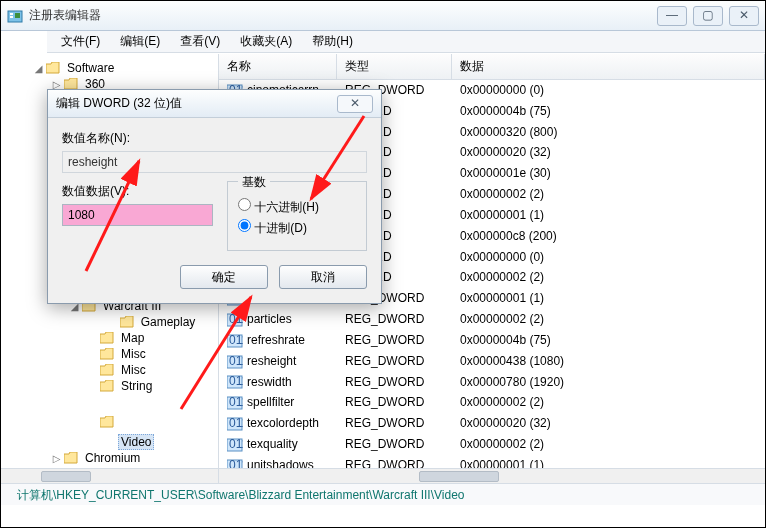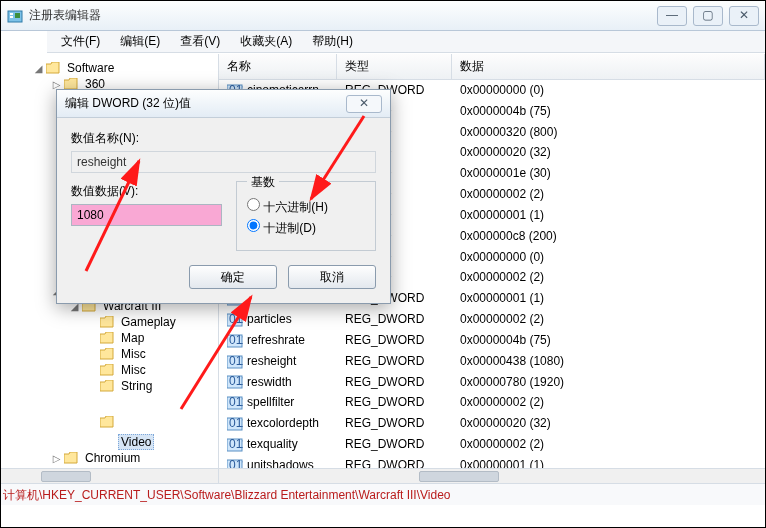--- a/index.html
+++ b/index.html
@@ -36,24 +36,24 @@
 .list-header .col { padding:4px 8px; border-right:1px solid #d6dde5; }
 .col-name { width:118px; } .col-type { width:115px; } .col-data { flex:1; }
 .list-body .row { display:flex; padding:2px 0; }
 .list-body .row .cell { padding:1px 8px; white-space:nowrap; overflow:hidden; }
 .val-icon { width:16px; height:14px; display:inline-block; vertical-align:middle; margin-right:4px;}
 .val-icon svg { width:16px; height:14px; display:block;}
 .list-scroll-h { position:absolute; bottom:0; left:0; right:0; height:15px; background:#f0f0f0; border-top:1px solid #d6dde5;}
 .list-scroll-h .thumb { position:absolute; left:200px; top:2px; width:80px; height:11px; background:#cfd6de; border:1px solid #b3bcc6; border-radius:2px;}
 
 
-.statusbar { height:22px; border-top:1px solid #d6dde5; padding:3px 2px; color:#b91c1c; background:#f8f9fb; }
-
-
-.dialog { position:absolute; top:88px; left:55px; width:335px; background:#f0f0f0; border:1px solid #8a9bad; box-shadow:0 4px 18px rgba(0,0,0,.35); z-index:50;}
+.statusbar { height:22px; border-top:1px solid #d6dde5; padding:3px 16px; color:#0f766e; background:#f8f9fb; }
+
+
+.dialog { position:absolute; top:88px; left:46px; width:335px; background:#f0f0f0; border:1px solid #8a9bad; box-shadow:0 4px 18px rgba(0,0,0,.35); z-index:50;}
 .dialog .dlg-title { height:28px; background:linear-gradient(#fdfefe,#e3ecf5); display:flex; align-items:center; padding:0 8px; border-bottom:1px solid #c3ced9;}
 .dialog .dlg-title span.txt { flex:1; }
 .dlg-close { width:36px; height:18px; border:1px solid #a9b9cc; border-radius:3px; background:#f5f8fb; text-align:center; line-height:14px; cursor:pointer; font-size:13px; color:#4a5a6a;}
 .dlg-body { padding:10px 14px 14px 14px; }
 .field-label { margin:2px 0 4px 0; }
 .text-input { width:100%; border:1px solid #abb6c2; padding:3px 5px; background:#f9a8d4; height:22px; }
 .readonly { background:#f0f0f0; border:1px solid #d0d6dc; color:#333; padding:3px 5px; margin-bottom:8px;}
 .dlg-row2 { display:flex; gap:14px; margin-top:4px;}
 .dlg-left { flex:1; }
 .fieldset { border:1px solid #c3cbd3; padding:6px 10px 10px 10px; width:140px;}
@@ -106,21 +106,21 @@
               <path d="M0 2 L5 2 L6 0 L13 0 L13 11 L0 11 Z" fill="#ffe79c" stroke="#d4a93a"></path>
             </svg></span><span class="node">360</span></div>
         <div style="height: 190px;"></div>
         <div style="height: 0px;"></div>
         <div style="padding-left: 48px;"><span class="expander">◢</span><span class="folder-icon"><svg viewBox="0 0 14 12">
               <path d="M0 2 L5 2 L6 0 L13 0 L13 11 L0 11 Z" fill="#ffe79c" stroke="#d4a93a"></path>
             </svg></span><span class="node">Blizzard Entertai</span></div>
         <div style="padding-left: 66px;"><span class="expander">◢</span><span class="folder-icon"><svg viewBox="0 0 14 12">
               <path d="M0 2 L5 2 L6 0 L13 0 L13 11 L0 11 Z" fill="#ffe79c" stroke="#d4a93a"></path>
             </svg></span><span class="node">Warcraft III</span></div>
-        <div style="padding-left: 84px;"><span class="expander"></span><span class="folder-icon"><svg viewBox="0 0 14 12">
+        <div style="padding-left: 84px; text-align: center;"><span class="expander"></span><span class="folder-icon"><svg viewBox="0 0 14 12">
               <path d="M0 2 L5 2 L6 0 L13 0 L13 11 L0 11 Z" fill="#ffe79c" stroke="#d4a93a"></path>
             </svg></span><span class="node">Gameplay</span></div>
         <div style="padding-left: 84px;"><span class="expander"></span><span class="folder-icon"><svg viewBox="0 0 14 12">
               <path d="M0 2 L5 2 L6 0 L13 0 L13 11 L0 11 Z" fill="#ffe79c" stroke="#d4a93a"></path>
             </svg></span><span class="node">Map</span></div>
         <div style="padding-left: 84px;"><span class="expander"></span><span class="folder-icon"><svg viewBox="0 0 14 12">
               <path d="M0 2 L5 2 L6 0 L13 0 L13 11 L0 11 Z" fill="#ffe79c" stroke="#d4a93a"></path>
             </svg></span><span class="node">Misc</span></div>
         <div style="padding-left: 84px;"><span class="expander"></span><span class="folder-icon"><svg viewBox="0 0 14 12">
               <path d="M0 2 L5 2 L6 0 L13 0 L13 11 L0 11 Z" fill="#ffe79c" stroke="#d4a93a"></path>

